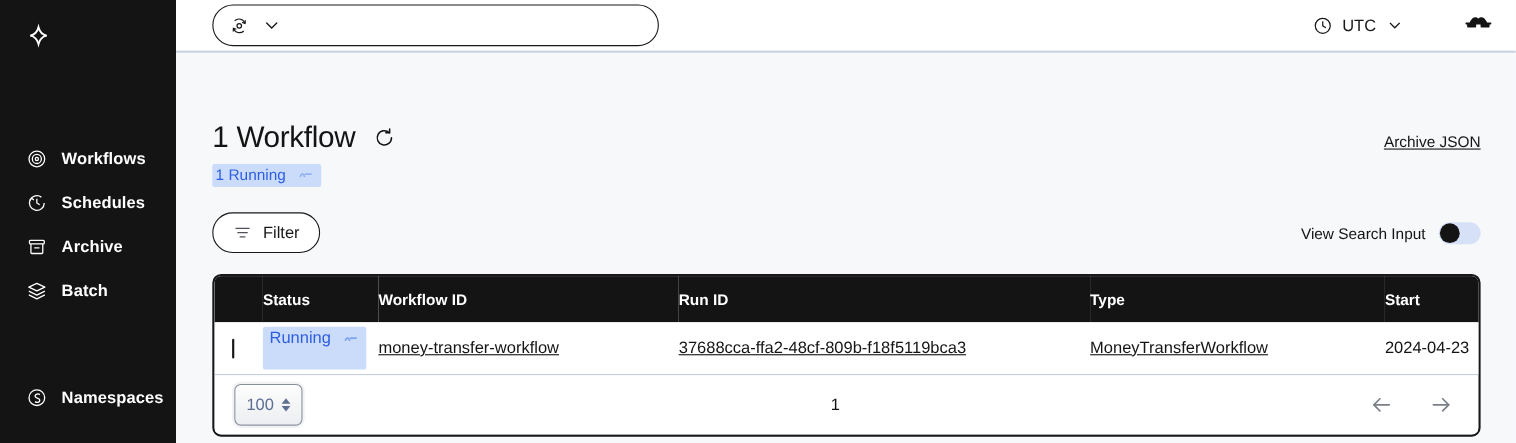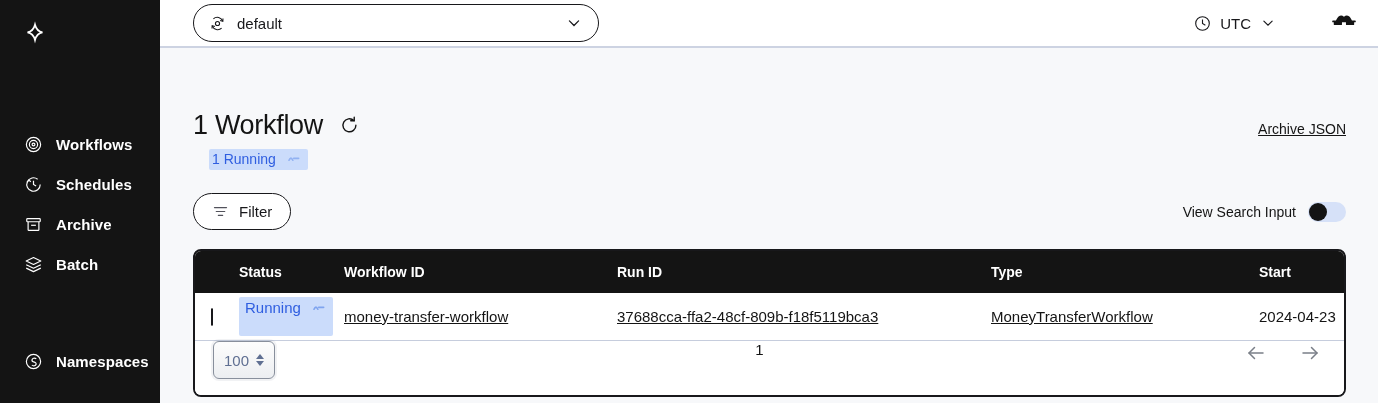--- a/index.html
+++ b/index.html
@@ -64,21 +64,21 @@
   .refresh-btn { margin-left: 16px; display:flex; align-items:center; cursor:pointer; }
   .download-json {
     margin-left: auto; font-size: 14px; color: #141414;
     text-decoration: underline; cursor: pointer; align-self: flex-end; margin-bottom: 4px;
   }
 
   .badge-row { margin-top: 8px; }
   .status-chip {
     display: inline-flex; align-items: center; gap: 12px;
     background: #cbdcfb; color: #2f5ee0;
-    font-size: 14px; padding: 2px 8px 3px 3px; border-radius: 2px; margin-left: 16px;
+    font-size: 14px; padding: 2px 8px 3px 3px; border-radius: 2px;
   }
   .status-chip .chip-glyph { opacity:.75; display:flex; align-items:center; }
 
   .tools-row { display: flex; align-items: center; margin-top: 23px; }
   .filter-btn {
     display: inline-flex; align-items: center; gap: 10px;
     height: 37px; padding: 0 18px;
     border: 1px solid #18181b; border-radius: 19px; background: #fff;
     font-size: 15px; color: #18181b; cursor: pointer;
   }
@@ -129,21 +129,21 @@
   .run-chip {
     display: inline-flex; align-items: center; gap: 12px;
     background: #cbdcfb; color: #2f5ee0; font-size: 15px;
     padding: 2px 8px 20px 6px; border-radius: 2px; cursor: pointer;
   }
   .link { color: #141414; text-decoration: underline; font-size: 15px; cursor: pointer; }
   .plain { color: #141414; font-size: 15px; }
 
   .table-foot {
     height: 55px; border-top: 1px solid #c6cddd;
-    display: flex; align-items: flex-start; padding: 0 22px 0 18px;
+    display: flex; align-items: center; padding: 0 22px 0 18px;
     background: #fff;
   }
   .page-size {
     width: 62px; height: 38px;
     border: 1px solid #888f9c; border-radius: 6px;
     background: linear-gradient(#fdfdfd, #eceef1);
     display: flex; align-items: center; justify-content: center; gap: 7px;
     font-size: 15px; color: #5f6f92; cursor: pointer;
     box-shadow: 0 0 0 2px rgba(120,130,150,.10);
   }
@@ -234,21 +234,20 @@
       <div class="ns-select">
         <span>
           <svg class="svg-w" width="19" height="19" viewBox="0 0 24 24" fill="none" stroke="#18181b" stroke-width="1.4">
             <circle cx="12" cy="12" r="2.6"></circle>
             <path d="M6.8 6.1A7.3 7.3 0 0 1 18.6 9"></path>
             <path d="M17.2 17.9A7.3 7.3 0 0 1 5.4 15"></path>
             <path d="M18.9 5.6 18.7 9.2l-3.4-1.1"></path>
             <path d="M5.1 18.4l.2-3.6 3.4 1.1"></path>
           </svg>
         </span>
-        <span class="ns-label">default</span>
         <span>
           <svg class="svg-w" width="20" height="20" viewBox="0 0 24 24" fill="none" stroke="#18181b" stroke-width="1.5" stroke-linecap="round">
             <path d="M6.5 9.5 12 15l5.5-5.5"></path>
           </svg>
         </span>
       </div>
 
       <div class="topbar-right">
         <div class="tz">
           <span>

